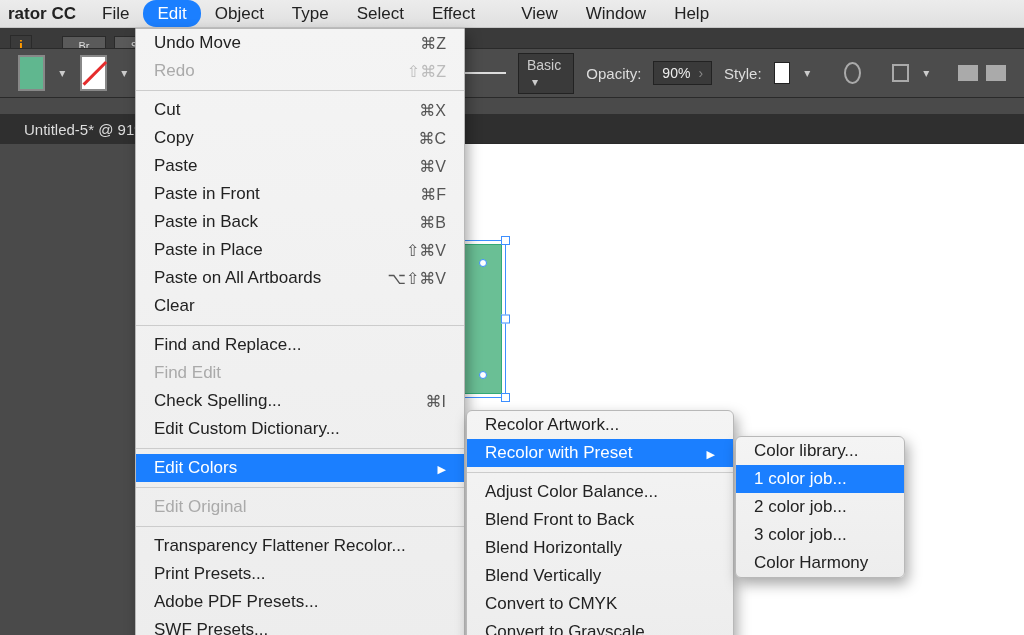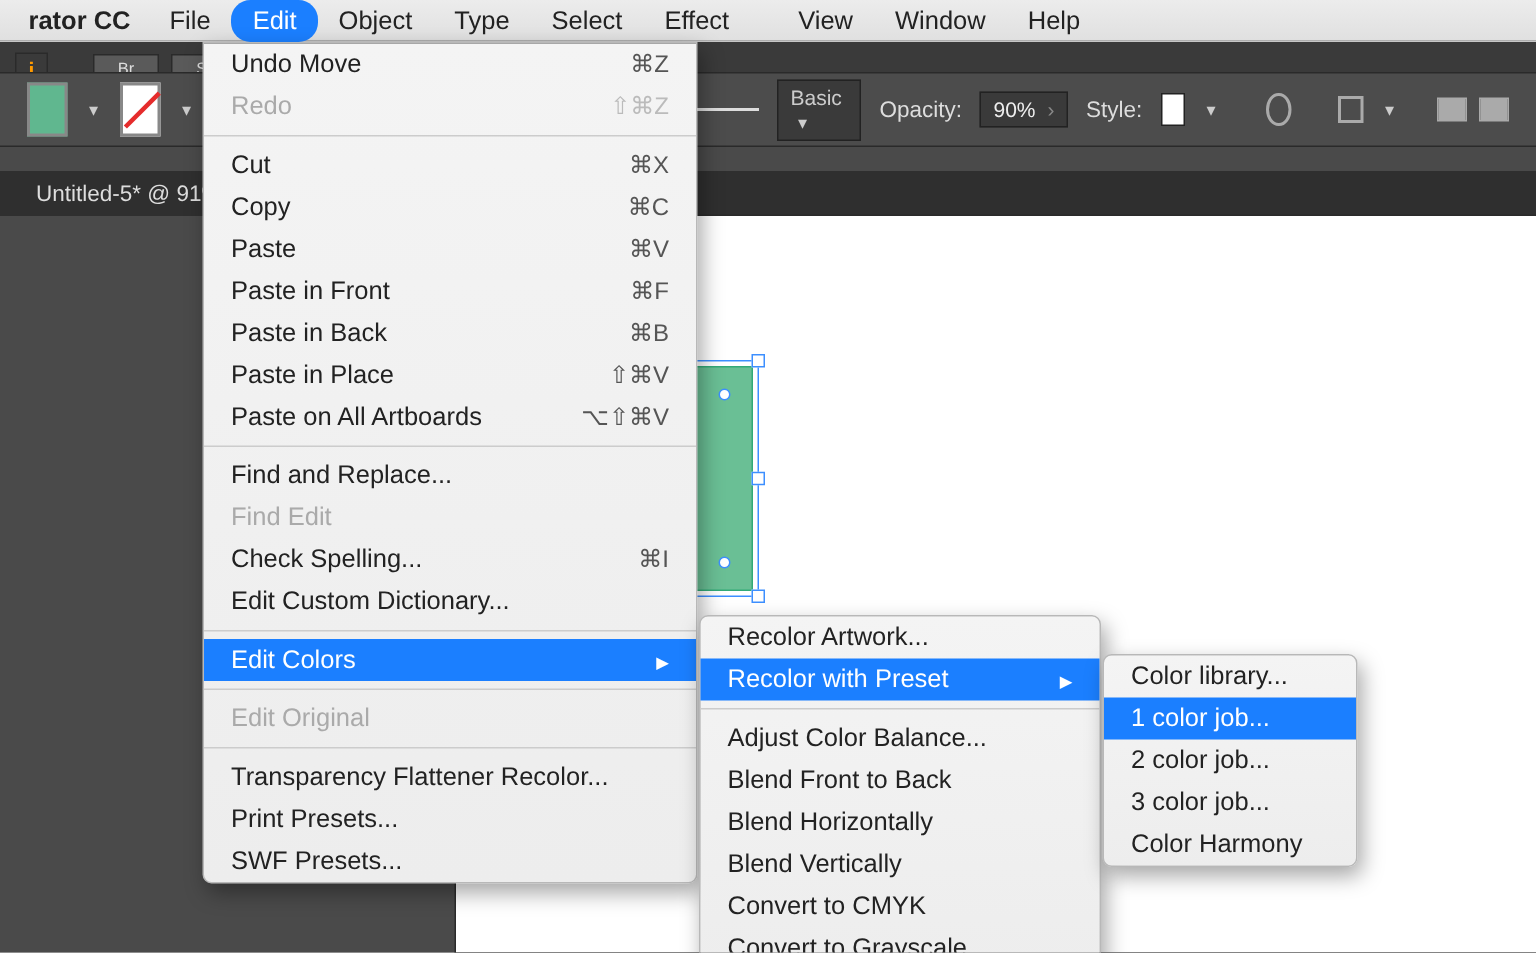--- a/index.html
+++ b/index.html
@@ -1,18 +1,18 @@
 <!DOCTYPE html>
 <html><head>
 <meta charset="utf-8">
 <style>
 * { margin: 0; padding: 0; box-sizing: border-box; font-family: -apple-system, "Helvetica Neue", Arial, sans-serif; }
 body { width: 1024px; height: 635px; overflow: hidden; background: #4a4a4a; position: relative; }
 
-.menubar { position: absolute; top: 0; left: 0; right: 0; height: 28px; background: linear-gradient(#ececec,#e0e0e0); display: flex; align-items: center; padding-left: 15px; font-size: 17px; color: #222; border-bottom: 1px solid #c6c6c6;}
+.menubar { position: absolute; top: 0; left: 0; right: 0; height: 28px; background: linear-gradient(#ececec,#e0e0e0); display: flex; padding-left: 4px; font-size: 17px; color: #222; border-bottom: 1px solid #c6c6c6;}
 .menubar .item { padding: 4px 14px; cursor: default; }
 .menubar .item.selected { background: #1b7fff; color: #fff; border-radius: 13px; }
 .menubar .appname { font-weight: 600; padding-left: 4px; padding-right: 12px; }
 
 .toolbar1 { position: absolute; top: 28px; left: 0; right: 0; height: 36px; background: #3a3a3a; display: flex; align-items: center; gap: 8px; padding-left: 10px;}
 .toolbar1 .logo { width: 22px; height: 22px; background: #3a3a3a; border: 1px solid #2a2a2a; color: #ff9a00; display:flex;align-items:center;justify-content:center;font-weight:700;font-size:14px;}
 .toolbar1 .badge { width: 44px; height: 20px; background: #5a5a5a; border: 1px solid #2a2a2a; color: #ddd; font-size: 11px; display:flex;align-items:center;justify-content:center;}
 
 .toolbar2 { position: absolute; top: 48px; left: 0; right: 0; height: 50px; background: #4c4c4c; border-top:1px solid #2a2a2a; border-bottom:1px solid #2a2a2a; display: flex; align-items: center; padding: 0 18px; gap: 12px; color: #ddd; font-size: 15px;}
 .swatch { width: 36px; height: 36px; border: 2px solid #888; position: relative;}
@@ -168,20 +168,23 @@
       <span class="shortcut">⌘B</span>
     </div>
     <div class="row">
       <span>Paste in Place</span>
       <span class="shortcut">⇧⌘V</span>
     </div>
     <div class="row">
       <span>Paste on All Artboards</span>
       <span class="shortcut">⌥⇧⌘V</span>
     </div>
+    <div class="row">
+      <span>Clear</span>
+    </div>
     <hr>
     <div class="row">
       <span>Find and Replace...</span>
     </div>
     <div class="row disabled">
       <span>Find Edit</span>
     </div>
     <div class="row">
       <span>Check Spelling...</span>
       <span class="shortcut">⌘I</span>
@@ -199,20 +202,23 @@
       <span>Edit Original</span>
     </div>
     <hr>
     <div class="row">
       <span>Transparency Flattener Recolor...</span>
     </div>
     <div class="row">
       <span>Print Presets...</span>
     </div>
     <div class="row">
+      <span>Adobe PDF Presets...</span>
+    </div>
+    <div class="row">
       <span>SWF Presets...</span>
     </div>
   </div>
 
 <div class="dropdown menu-colors" id="menu-colors">
     <div class="row">
       <span>Recolor Artwork...</span>
     </div>
     <div class="row selected">
       <span>Recolor with Preset</span>

